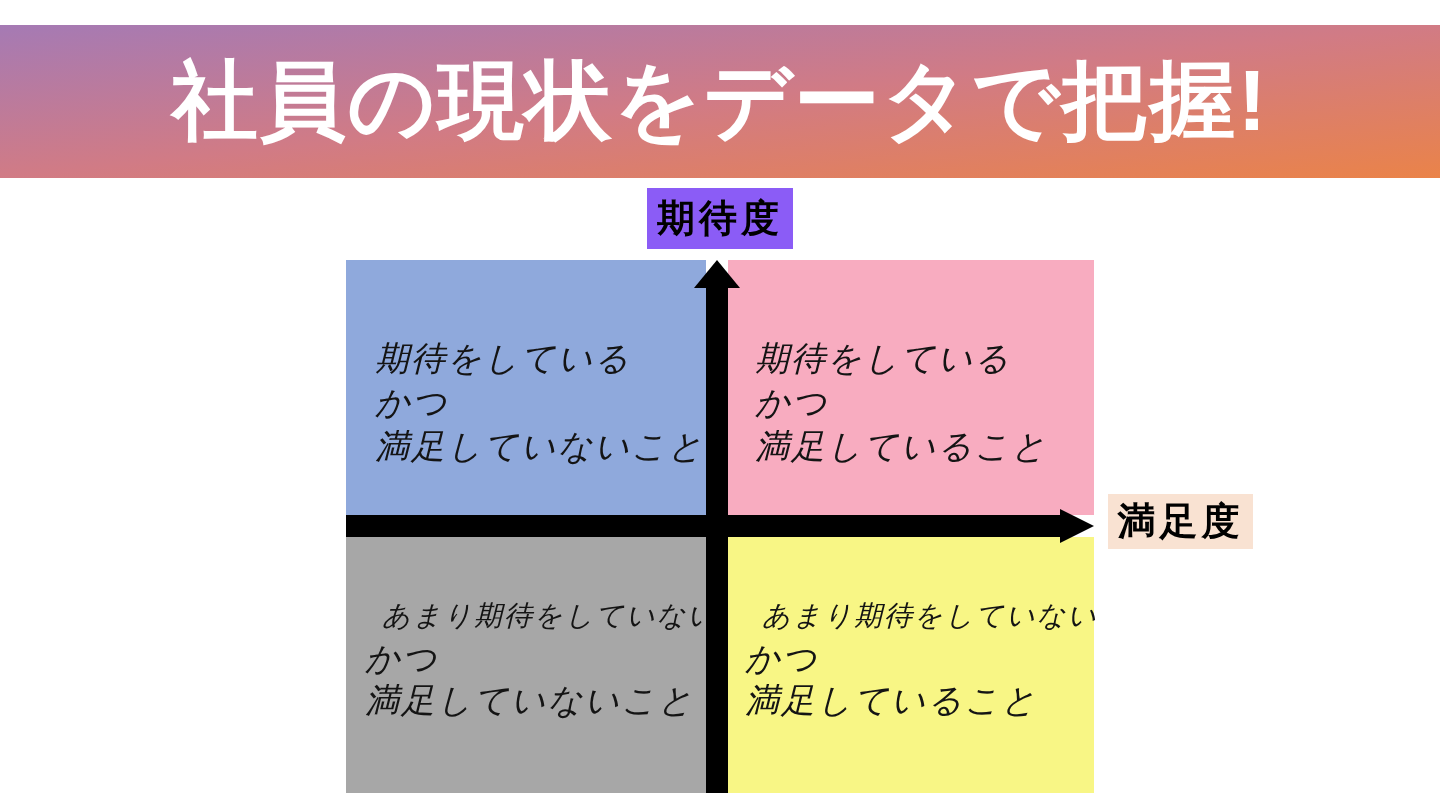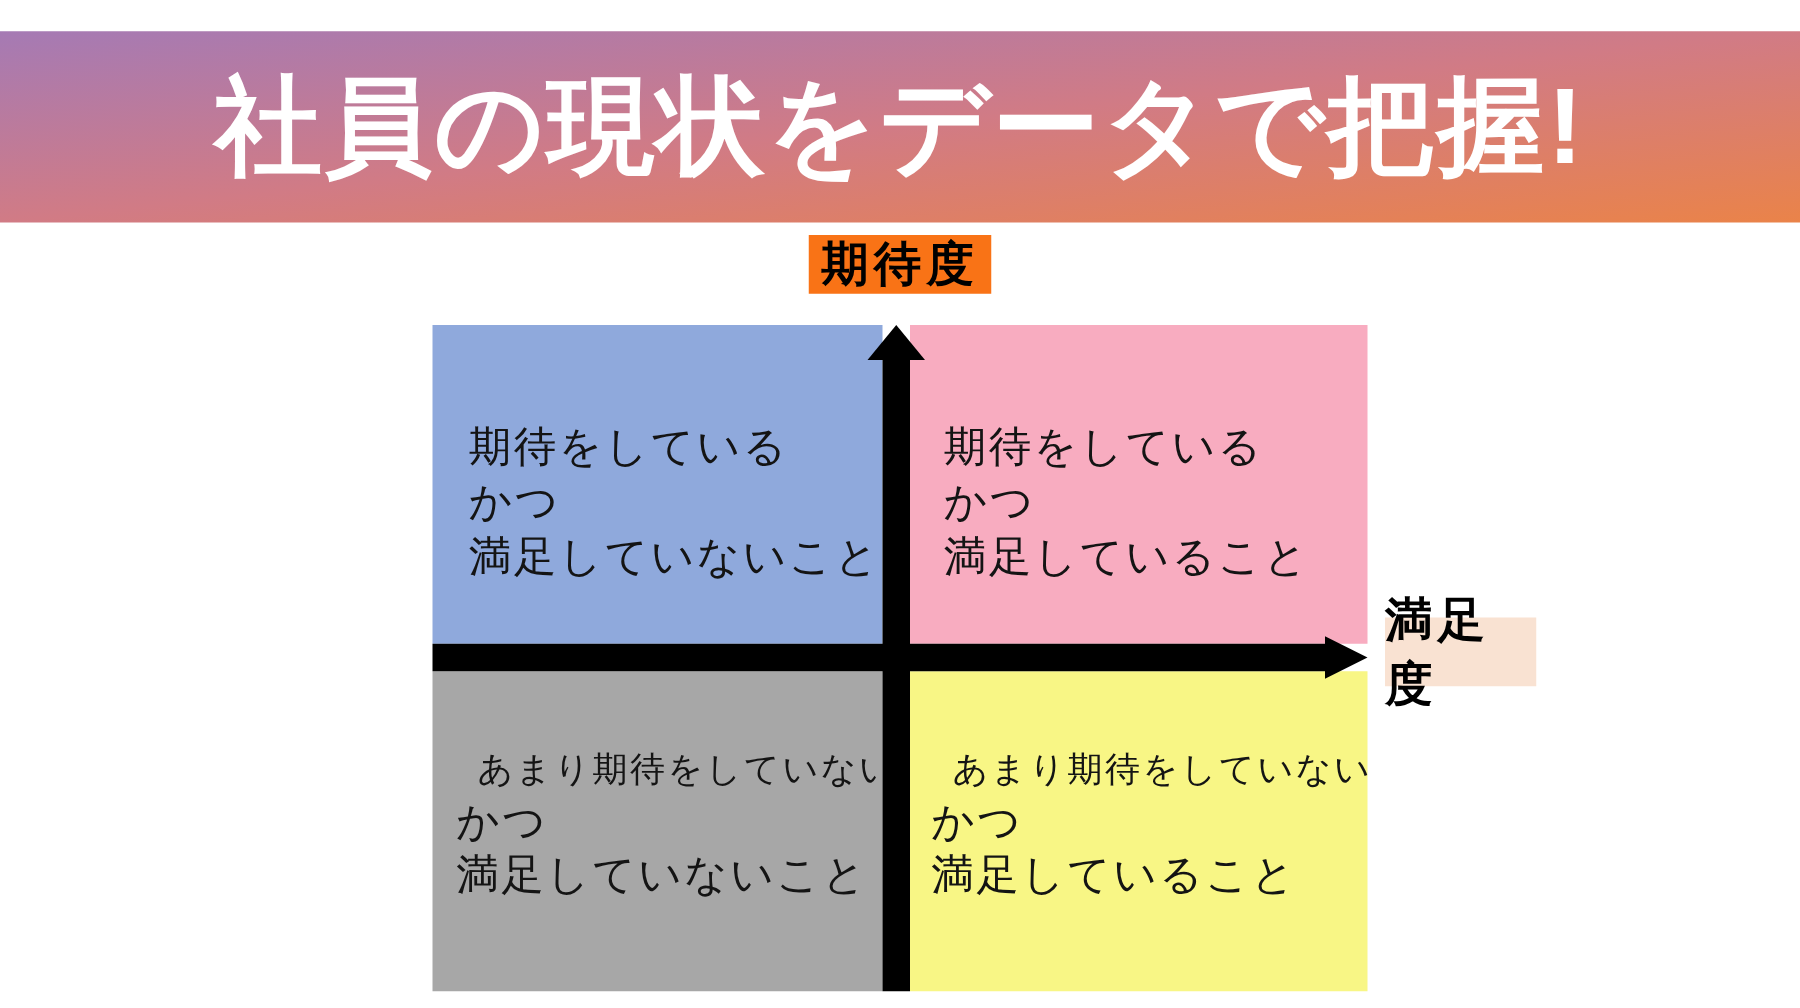--- a/index.html
+++ b/index.html
@@ -45,27 +45,27 @@
     justify-content: center;
     font-size: 38px;
     font-weight: bold;
     color: #000000;
     letter-spacing: 4px;
   }
   .axis-label.y {
     left: 647px;
     top: 188px;
     width: 146px;
-    height: 47px;
-    background: #f97316;
+    height: 61px;
+    background: #8b5cf6;
   }
   .axis-label.x {
     left: 1108px;
     top: 494px;
-    width: 121px;
+    width: 145px;
     height: 55px;
     background: #f9e2d2;
   }
 
   
   .chart {
     position: absolute;
     left: 346px;
     top: 260px;
     width: 748px;
@@ -80,21 +80,21 @@
   .qtext {
     position: absolute;
     color: #141414;
     letter-spacing: 2px;
     white-space: nowrap;
   }
   .quad.tl .qtext { left: 29px; top: 76px; }
   .quad.tr .qtext { left: 27px; top: 76px; }
   .quad.bl .qtext { left: 19px; top: 58px; }
   .quad.br .qtext { left: 17px; top: 58px; }
-  .qtext .line { font-size: 34px; line-height: 44px; }
+  .qtext .line { font-size: 34px; line-height: 44px; font-style: italic; }
   .quad.bl .qtext .line, .quad.br .qtext .line { line-height: 42px; }
   .quad.bl .qtext .line.small, .quad.br .qtext .line.small { font-size: 28px; margin-left: 17px; }
 
   
   .vbar {
     position: absolute;
     left: 360px;
     top: 22px;
     width: 22px;
     height: 511px;

